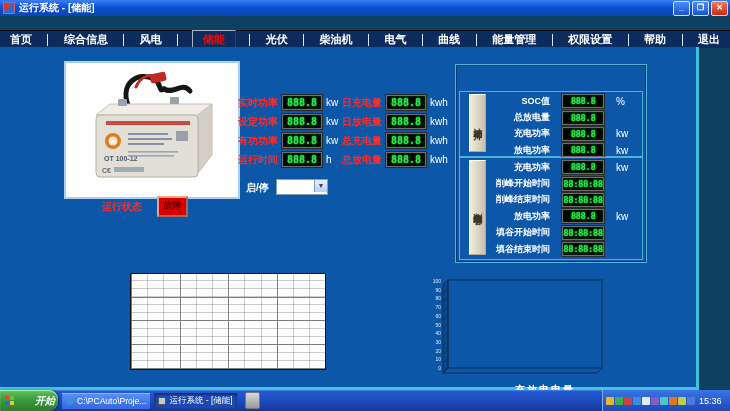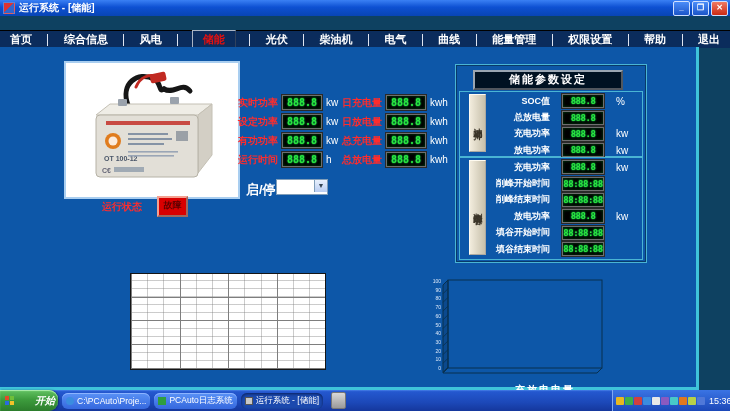--- a/index.html
+++ b/index.html
@@ -53,21 +53,21 @@
   .mrow{display:grid;grid-template-columns:44px 40px 26px;column-gap:4px;
     align-items:center;height:19px;}
   .mrow .lbl{text-align:right;color:#ff2c2c;font-size:10px;font-weight:bold;white-space:nowrap;}
   .led{background:#000;border:1px solid #6e6e6e;color:#2ce63e;
     font-family:"DejaVu Sans Mono",monospace;font-weight:bold;font-size:10px;
     text-align:center;height:13px;line-height:13px;
     box-shadow:0 0 0 1px #2a2a2a,inset 0 0 3px #041;text-shadow:0 0 2px #1f6;}
   .unit{color:#fff;font-size:10px;font-weight:normal;}
 
   
-  .ss-label{position:absolute;left:246px;top:134px;color:#fff;font-size:13px;font-weight:bold;}
+  .ss-label{position:absolute;left:246px;top:134px;color:#fff;font-size:10px;font-weight:bold;}
   .ss-box{position:absolute;left:276px;top:132px;width:50px;height:14px;background:#fff;
     border:1px solid #7f9db9;}
   .ss-arrow{position:absolute;right:0;top:0;width:12px;height:12px;
     background:linear-gradient(180deg,#e8f0fc,#b9cdf2);border-left:1px solid #7f9db9;
     font-size:7px;color:#345;text-align:center;line-height:12px;}
 
   
   .panel{position:absolute;left:455px;top:17px;width:190px;height:197px;
     border:1px solid #49b4d4;box-shadow:inset 0 0 0 1px #083a68;}
   .panel-title{position:absolute;left:17px;top:5px;width:146px;height:16px;background:#001222;
@@ -107,28 +107,28 @@
     background:linear-gradient(180deg,#4881e8 0%,#2458cf 8%,#1c48b8 60%,#15379c 100%);
     display:flex;align-items:center;}
   .startbtn{width:58px;height:21px;border-radius:0 9px 9px 0;
     background:linear-gradient(180deg,#63c363 0%,#3d9c3d 45%,#2c7d2c 100%);
     box-shadow:inset 0 1px 1px #aef0ae,1px 0 2px #0006;display:flex;align-items:center;
     gap:21px;padding-left:5px;box-sizing:border-box;color:#fff;font-weight:bold;
     font-style:italic;font-size:10px;}
   .xpflag{width:9px;height:9px;display:grid;grid-template-columns:4px 4px;gap:1px;}
   .xpflag i{display:block;width:4px;height:4px;}
   .taskbtn{height:16px;margin-left:4px;padding:0 4px;display:flex;align-items:center;gap:3px;
-    background:linear-gradient(180deg,#5a92f6,#3568de);border-radius:6px;
+    background:linear-gradient(180deg,#5a92f6,#3568de);border-radius:0;
     box-shadow:inset 0 1px 0 #8cb4ff;color:#fff;font-size:8.5px;white-space:nowrap;
     overflow:hidden;max-width:100px;}
   .taskbtn.active{background:#1b49ae;box-shadow:inset 0 1px 3px #0a1f5c;}
   .ticon{width:8px;height:8px;flex:0 0 auto;}
   .deskbtn{width:13px;height:15px;margin-left:8px;background:linear-gradient(180deg,#d8d8d8,#9a9a9a);
     border:1px solid #777;border-radius:2px;}
-  .tray{position:absolute;right:0;top:0;height:21px;width:118px;
+  .tray{position:absolute;right:0;top:0;height:21px;width:128px;
     background:linear-gradient(180deg,#3a74e4,#1c48b8);border-left:1px solid #7fa8f2;
     display:flex;align-items:center;gap:1px;padding-left:3px;box-sizing:border-box;}
   .trayicon{width:8px;height:8px;border-radius:1px;flex:0 0 auto;}
   .clock{color:#fff;font-size:9px;margin-left:3px;}
 </style>
 </head>
 <body>
 
 <div class="screen">
 
@@ -244,21 +244,20 @@
         <span class="unit">kwh</span>
       </div>
     </div>
 
     <span class="ss-label">启/停</span>
     <span class="ss-box">
       <span class="ss-arrow">▼</span>
     </span>
 
     <div class="panel">
-      <div class="panel-title">储能参数设定</div>
 
       <div class="gbox g1">
         <div class="strip s1">波动平抑</div>
         <div class="prows">
           <div class="prow">
             <span class="plbl">SOC值</span>
             <span class="led">888.8</span>
             <span class="unit">%</span>
           </div>
           <div class="prow">
@@ -345,24 +344,20 @@
           <i style="background:#6fbf3a"></i>
         <i style="background:#2a6ae0"></i>
           <i style="background:#f2c22a"></i>
       </span>
       <span>开始</span>
     </div>
     <div class="taskbtn">
       <span class="ticon" style="background:#3a8de0;border-radius:50%"></span>
       <span>C:\PCAuto\Proje...</span>
     </div>
-    <div class="taskbtn">
-      <span class="ticon" style="background:#2f9e3f"></span>
-      <span>PCAuto日志系统</span>
-    </div>
     <div class="taskbtn active">
       <span class="ticon" style="background:#c8c8c8;border:1px solid #555;box-sizing:border-box"></span>
       <span>运行系统 - [储能]</span>
     </div>
     <div class="deskbtn"></div>
     <div class="tray">
       <span class="trayicon" style="background:#e8b820"></span>
       <span class="trayicon" style="background:#3fae4a"></span>
       <span class="trayicon" style="background:#d04040"></span>
       <span class="trayicon" style="background:#3a8de0"></span>

